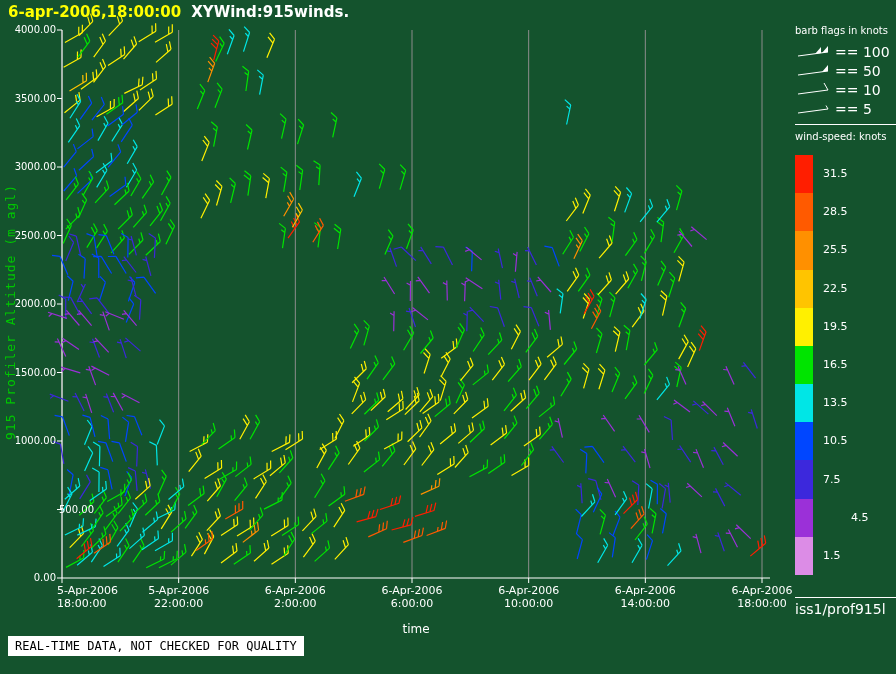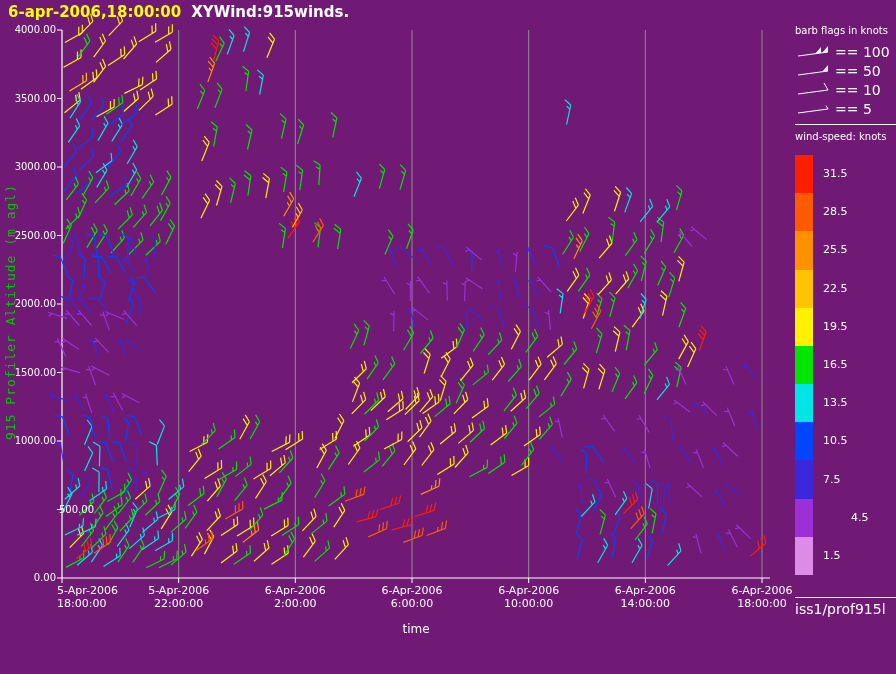--- a/index.html
+++ b/index.html
@@ -21,21 +21,21 @@
   #colorbar{position:absolute;left:795px;top:155px;width:107px;height:420px;}
   .cb-seg{position:absolute;left:0;width:18px;}
   .cb-label{position:absolute;left:28px;font-size:11px;}
   .source{position:absolute;left:795px;top:601px;font-size:14px;white-space:nowrap;}
   .notice{position:absolute;left:8px;top:636px;font-family:"DejaVu Sans Mono",monospace;
           font-size:12px;padding:3px 7px;white-space:nowrap;}
 </style>
 </head>
 <body>
 
-<div class="screen" id="screen" style="background: #701a75;">
+<div class="screen" id="screen" style="background: #14532d;">
 
   <div class="title">
     <span class="t-time" style="color: rgb(255, 255, 0);">6-apr-2006,18:00:00</span><span class="t-app" style="color: rgb(255, 255, 255);">XYWind:915winds.</span>
   </div>
 
   <div class="y-axis-title" style="color: rgb(0, 200, 0);">915 Profiler Altitude (m agl)</div>
 
   <svg id="plot-svg" viewBox="0 0 896 674">
       <line x1="62" y1="30" x2="62" y2="578" stroke="#8c8c8c" stroke-width="1"></line>
       <line x1="178.66666666666666" y1="30" x2="178.66666666666666" y2="578" stroke="#8c8c8c" stroke-width="1"></line>
@@ -592,20 +592,21 @@
       <div class="cb-label" style="top: 317.545px;">7.5</div>
       <div class="cb-seg" style="top: 343.636px; height: 38.1818px; background: rgb(155, 48, 216);"></div>
       <div class="cb-label" style="top: 355.727px; margin-left: 28px;">4.5</div>
       <div class="cb-seg" style="top: 381.818px; height: 38.1818px; background: rgb(220, 140, 230);"></div>
       <div class="cb-label" style="top: 393.909px;">1.5</div>
     </div>
 
   <div class="sep" style="top:597px"></div>
   <div class="source">iss1/prof915l</div>
 
+  <div class="notice" style="background: rgb(255, 255, 255); color: rgb(0, 0, 0);">REAL-TIME DATA, NOT CHECKED FOR QUALITY</div>
 
 <div class="xtick first" style="left: 57px; top: 584px; color: rgb(255, 255, 255);">
       <div>5-Apr-2006</div>
       <div>18:00:00</div>
     </div>
     <div class="xtick" style="left: 178.667px; top: 584px; color: rgb(255, 255, 255);">
       <div>5-Apr-2006</div>
       <div>22:00:00</div>
     </div>
     <div class="xtick" style="left: 295.333px; top: 584px; color: rgb(255, 255, 255);">

